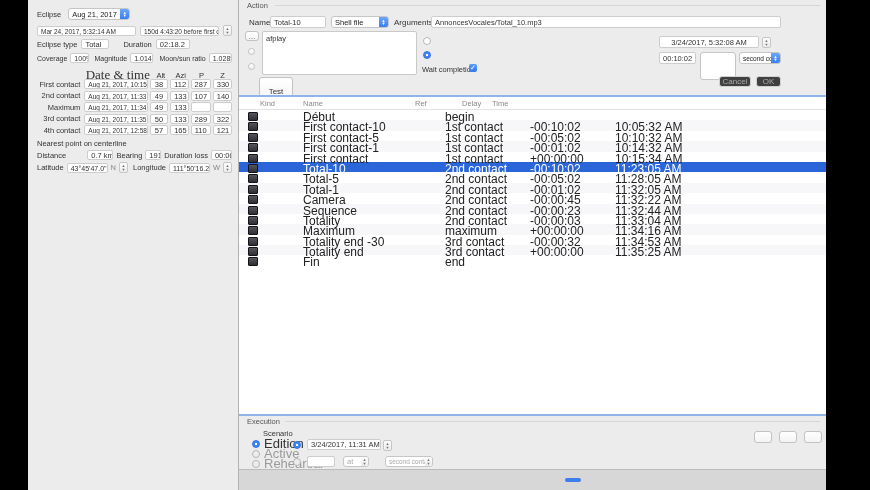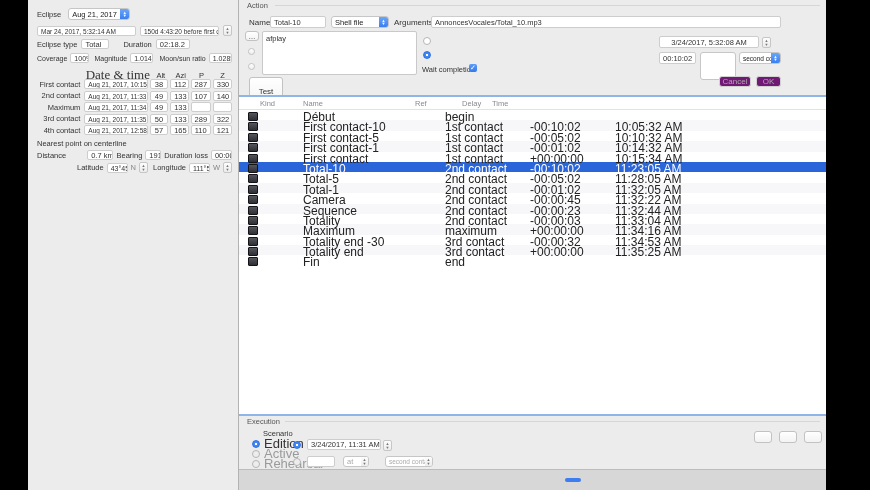--- a/index.html
+++ b/index.html
@@ -5,21 +5,21 @@
   html,body{margin:0;padding:0;}
   .screen{position:relative;width:870px;height:490px;background:#000;overflow:hidden;
           font-family:"Liberation Sans",sans-serif;color:#222;}
   .window{position:absolute;left:28px;top:0;width:798px;height:490px;background:#ececec;display:flex;}
 
   
   .field{background:#fff;border:1px solid #cdcdcd;border-radius:2px;height:10px;line-height:10px;
          padding:0 3px;box-sizing:border-box;font-size:7.5px;color:#333;white-space:nowrap;overflow:hidden;}
   .btn{background:linear-gradient(#ffffff,#f3f3f3);border:1px solid #c2c2c2;border-radius:3px;
        font-size:8px;color:#333;display:inline-flex;align-items:center;justify-content:center;box-sizing:border-box;}
-  .btn.disabled{background:#701a75;border-color:#d2d2d2;color:#aaa;text-align:right;}
+  .btn.disabled{background:#404040;border-color:#d2d2d2;color:#aaa;text-align:right;}
   .select{display:inline-flex;align-items:center;background:#fff;border:1px solid #c6c6c6;border-radius:3px;
           box-sizing:border-box;font-size:7.5px;color:#222;overflow:hidden;white-space:nowrap;}
   .select .sel-text{flex:1;padding:0 2px 0 3px;overflow:hidden;}
   .stepper{width:9px;align-self:stretch;background:linear-gradient(#6aa7f8,#3b7ef2);display:inline-flex;
            flex-direction:column;align-items:center;justify-content:center;color:#fff;flex-shrink:0;}
   .stepper i{font-style:normal;font-size:4px;line-height:3.5px;}
   .stepper.gray{background:linear-gradient(#fdfdfd,#ececec);border:1px solid #c6c6c6;border-radius:2px;
                 color:#777;width:7px;height:9px;align-self:center;}
   .radio{width:8px;height:8px;border-radius:50%;background:#fff;border:1px solid #b5b5b5;box-sizing:border-box;
          display:inline-block;position:relative;flex-shrink:0;}
@@ -175,21 +175,21 @@
 
       <div class="lp" style="top:150px;gap:3px;">
         <span class="lbl">Distance</span>
         <span class="field" style="width:36px;text-align:right;margin-left:18px;">0.7 km</span>
         <span class="lbl">Bearing</span>
         <span class="field" style="width:20px;text-align:center;">191</span>
         <span class="lbl">Duration loss</span>
         <span class="field" style="width:28px;">00:00.0</span>
       </div>
 
-      <div class="lp" style="top:162px;gap:3px;margin-left:40px;">
+      <div class="lp" style="top:162px;gap:3px;">
         <span class="lbl">Latitude</span>
         <span class="field" style="width:46px;font-size:7px;">43°45'47.0"</span>
         <span class="lbl" style="color:#888;">N</span>
         <span class="stepper gray">
             <i>▲</i>
             <i>▼</i>
           </span>
         <span class="lbl" style="margin-left:2px;">Longitude</span>
         <span class="field" style="width:46px;font-size:7px;">111°50'16.2"</span>
         <span class="lbl" style="color:#888;">W</span>
@@ -248,21 +248,21 @@
         </span>
 
         <span class="select abs" style="left:500px;top:52px;width:42px;height:12px;font-size:6.5px;">
           <span class="sel-text">second contact</span>
           <span class="stepper">
               <i>▲</i>
               <i>▼</i>
             </span>
         </span>
 
-        <span class="btn abs" style="left:10px;top:77px;width:34px;height:28px;text-align:right;">Test</span>
+        <span class="btn abs" style="left:20px;top:77px;width:34px;height:28px;text-align:right;">Test</span>
         <span class="btn disabled abs" style="left:480px;top:76px;width:32px;height:11px;">Cancel</span>
         <span class="btn disabled abs" style="left:517px;top:76px;width:25px;height:11px;">OK</span>
       </div>
 
       <div class="table-area">
         <div class="thead">
           <span style="left:21px;">Kind</span>
           <span style="left:64px;">Name</span>
           <span style="left:176px;">Ref</span>
           <span style="left:223px;">Delay</span>

